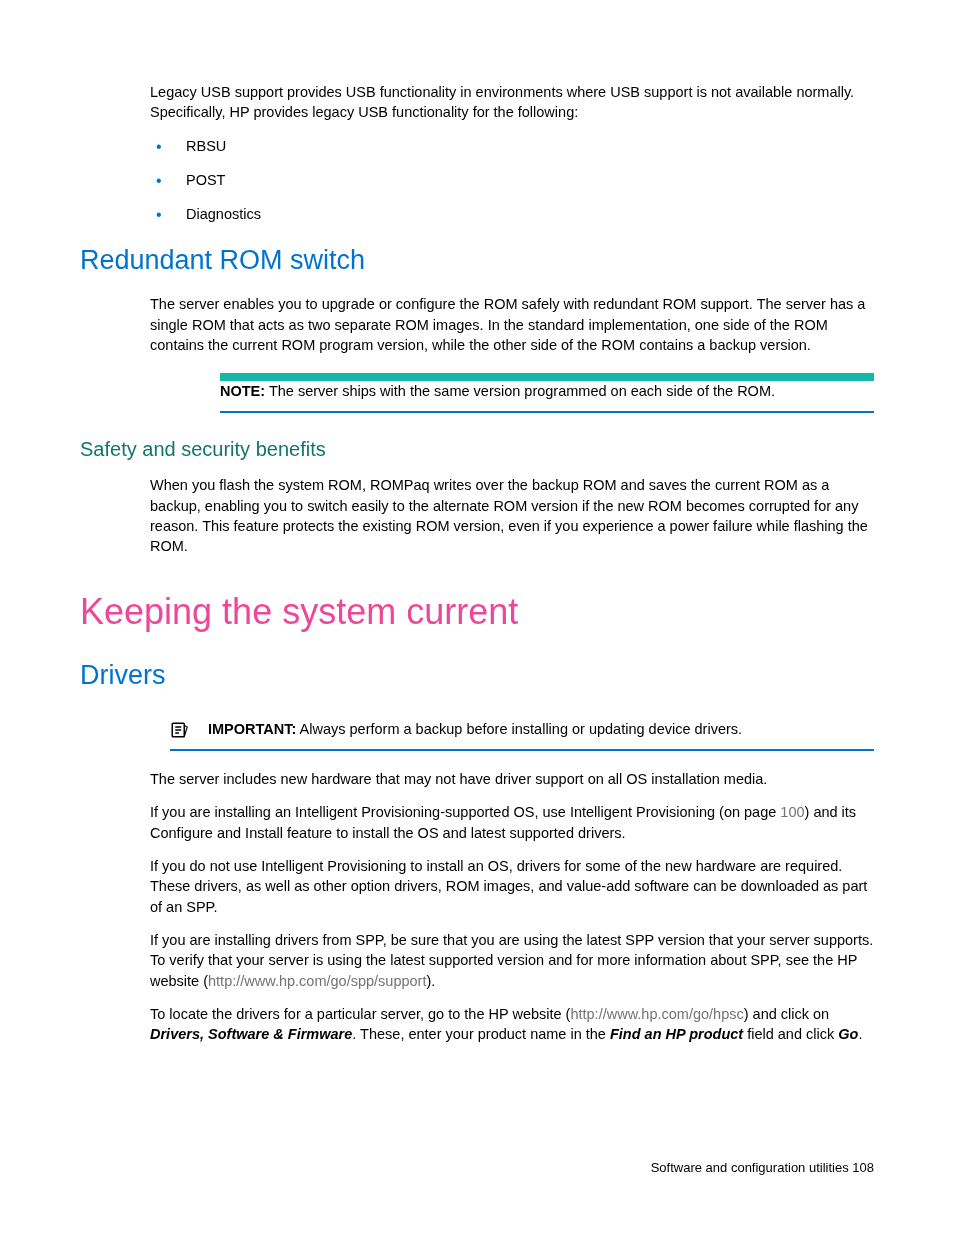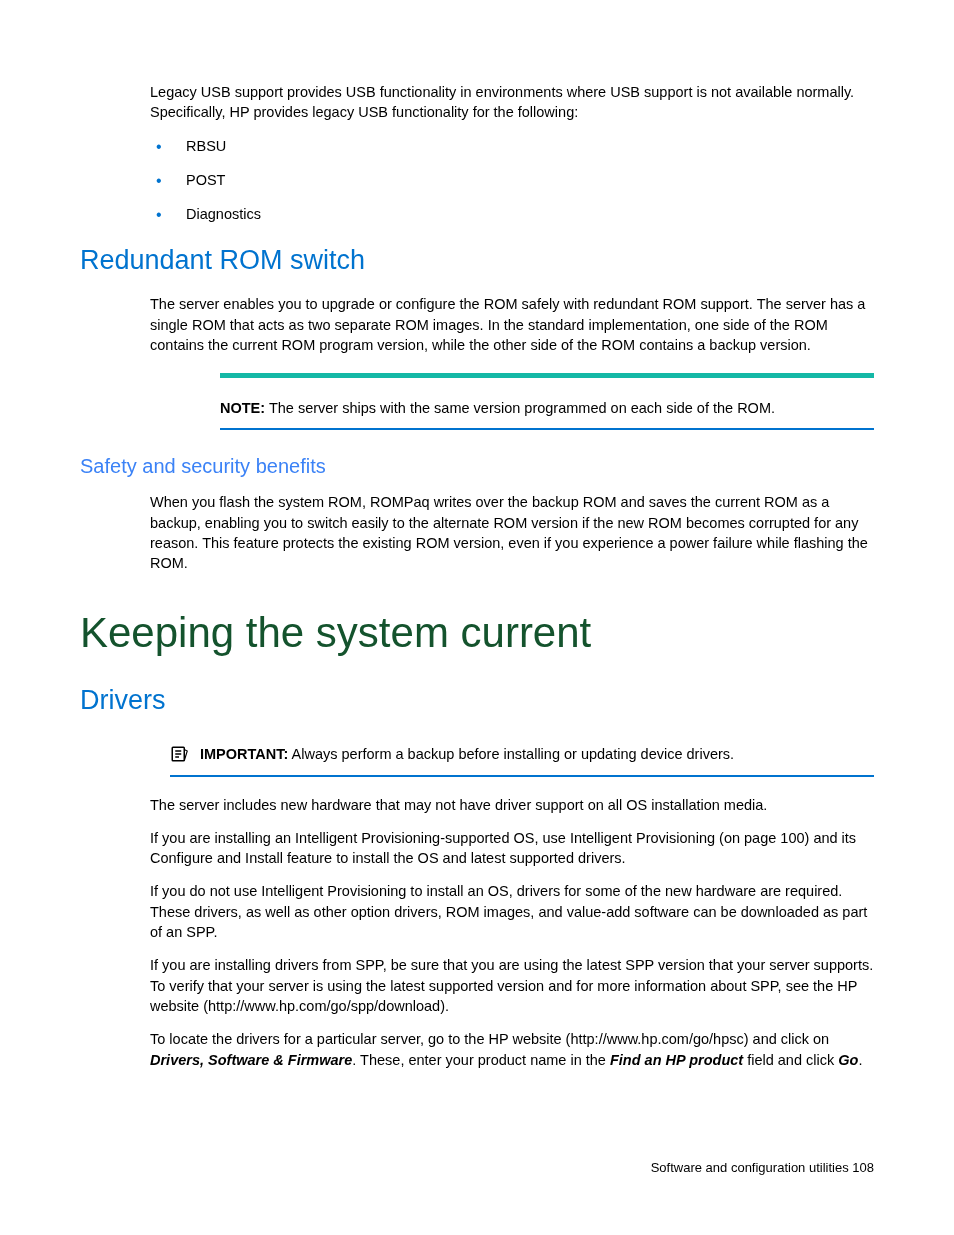--- a/index.html
+++ b/index.html
@@ -27,60 +27,60 @@
       font-size: 16px;
     }
     h2 {
       color: #0073cf;
       font-weight: 400;
       font-size: 27px;
       margin-bottom: 14px;
       margin-top: 6px;
     }
     h3 {
-      color: #3b82f6;
+      color: #0f766e;
       font-weight: 400;
       font-size: 20px;
       margin-bottom: 12px;
       margin-top: 22px;
     }
     h1 {
-      color: #14532d;
+      color: #ec4899;
       font-weight: 400;
-      font-size: 42px;
+      font-size: 36px;
       margin-top: 30px;
       margin-bottom: 20px;
     }
     .note-box {
       margin-left: 140px;
       margin-right: 0;
       margin-top: 18px;
       margin-bottom: 20px;
-      padding: 20px 0 10px 0;
-      border-top: 5px solid #14b8a6;
+      padding: 0 0 10px 0;
+      border-top: 8px solid #14b8a6;
       border-bottom: 2px solid #0073cf;
     }
     .note-box .label { font-weight: bold; }
     .important-box {
       margin-left: 90px;
       margin-top: 6px;
       margin-bottom: 18px;
       padding: 10px 0 10px 0;
       border-bottom: 2px solid #0073cf;
       display: flex;
-      gap: 12px;
-      align-items: center;
+      gap: 20px;
+      align-items: flex-end;
     }
     .important-box .icon {
       width: 18px;
       height: 18px;
       flex-shrink: 0;
     }
     .important-box .text .label { font-weight: bold; }
-    .link { color: #000000; text-align: right; }
+    .link { color: #737373; text-align: right; }
     .bold { font-weight: bold; font-style: italic; }
     .footer {
       position: absolute;
       bottom: 58px;
       right: 80px;
       font-size: 13px;
     }
   </style>
 </head>
 <body>
@@ -124,20 +124,20 @@
 
 <p class="indent para">The server includes new hardware that may not have driver support on all OS installation media.</p>
 
 <p class="indent para">
   <span>If you are installing an Intelligent Provisioning-supported OS, use Intelligent Provisioning (on page </span><span class="link">100</span><span>) and its Configure and Install feature to install the OS and latest supported drivers.</span>
 </p>
 
 <p class="indent para">If you do not use Intelligent Provisioning to install an OS, drivers for some of the new hardware are required. These drivers, as well as other option drivers, ROM images, and value-add software can be downloaded as part of an SPP.</p>
 
 <p class="indent para">
-  <span>If you are installing drivers from SPP, be sure that you are using the latest SPP version that your server supports. To verify that your server is using the latest supported version and for more information about SPP, see the HP website (</span><span class="link">http://www.hp.com/go/spp/download</span><span>).</span>
+  <span>If you are installing drivers from SPP, be sure that you are using the latest SPP version that your server supports. To verify that your server is using the latest supported version and for more information about SPP, see the HP website (</span><span class="link">http://www.hp.com/go/spp/support</span><span>).</span>
 </p>
 
 <p class="indent para">
   <span>To locate the drivers for a particular server, go to the HP website (</span><span class="link">http://www.hp.com/go/hpsc</span><span>) and click on </span><span class="bold">Drivers, Software &amp; Firmware</span><span>. These, enter your product name in the </span><span class="bold">Find an HP product</span><span> field and click </span><span class="bold">Go</span><span>.</span>
 </p>
 
 <div class="footer">Software and configuration utilities   108</div>
 
 </body></html>

